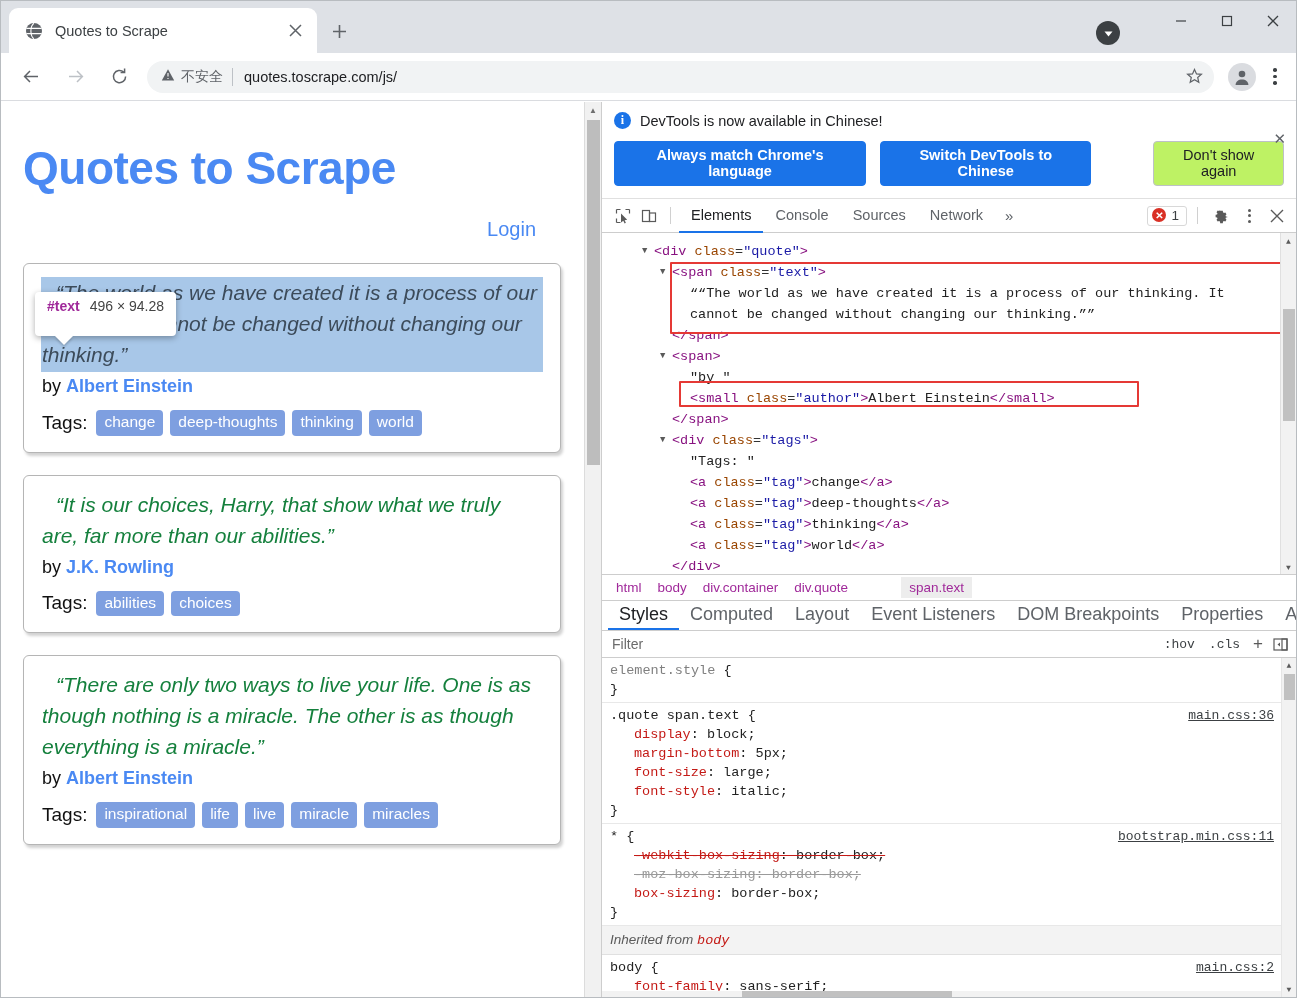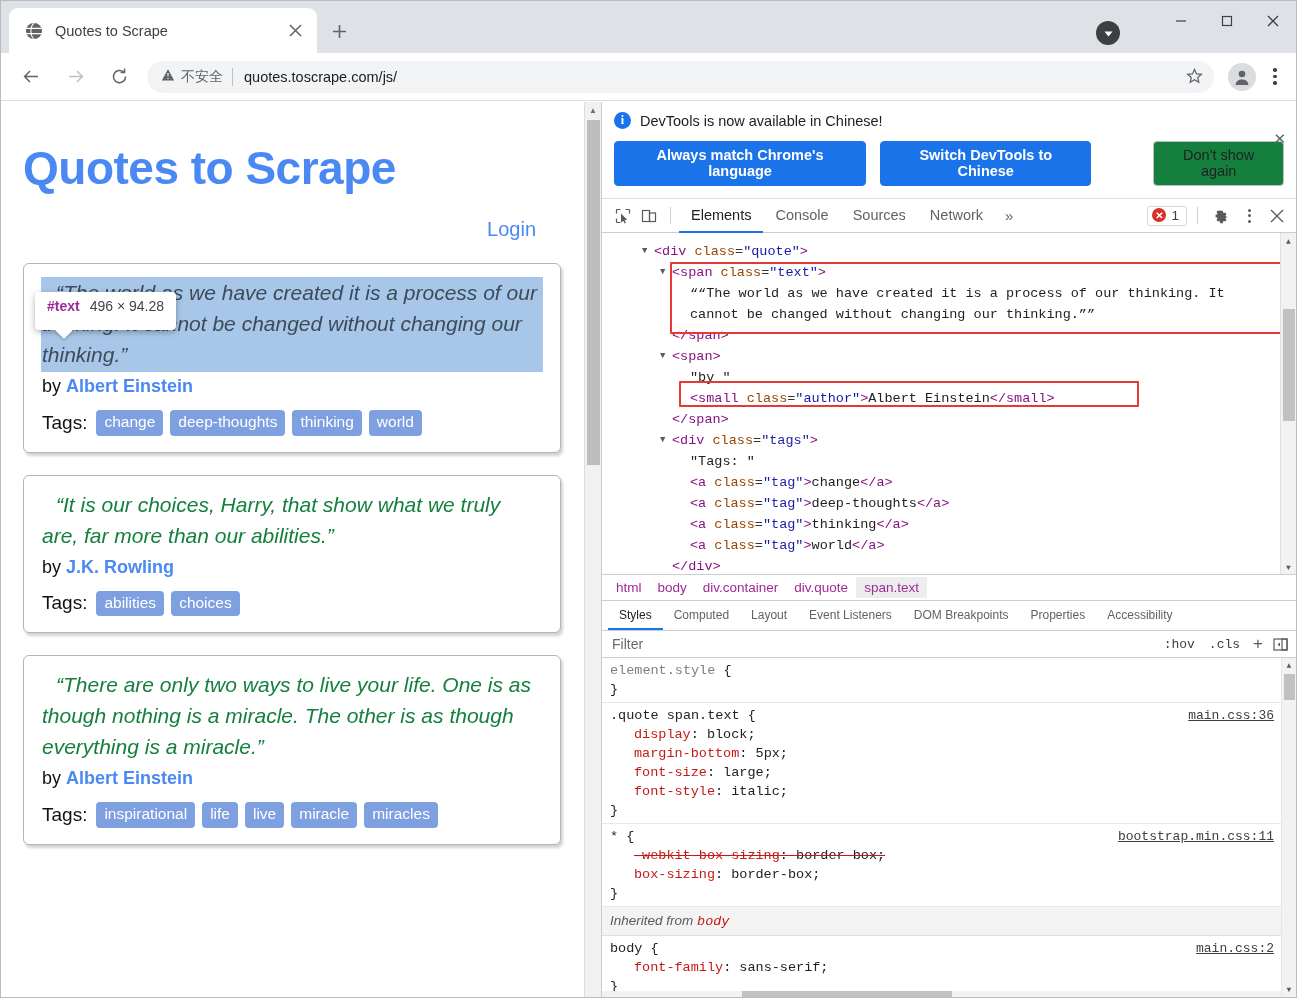--- a/index.html
+++ b/index.html
@@ -154,21 +154,21 @@
     border-radius: 4px; padding: 2px 8px 3px 8px;
     font-size: 15.5px; line-height: 1.35;
     text-decoration: none; white-space: nowrap;
   }
 
   
   .inspect-tip {
     position: absolute; left: 34px; top: 190px;
     background: #fff; border-radius: 4px;
     box-shadow: 0 2px 6px rgba(0,0,0,0.32);
-    padding: 6px 12px 16px 12px;
+    padding: 6px 12px 22px 12px;
     font-size: 14px; color: #222;
     display: flex; align-items: baseline; gap: 10px;
     z-index: 40;
   }
   .inspect-tip .tag-nm { color: #a0299a; font-weight: bold; font-family: "Liberation Sans", sans-serif; }
   .inspect-tip .dims { color: #444; }
   .inspect-tip:after {
     content: ""; position: absolute; left: 20px; bottom: -9px;
     border-left: 9px solid transparent; border-right: 9px solid transparent;
     border-top: 9px solid #fff;
@@ -217,21 +217,21 @@
   .dt-notice-text { font-size: 14.5px; color: #202124; }
   .dt-notice-btns { display: flex; gap: 14px; margin-top: 12px; }
   .btn-blue {
     background: #1a73e8; color: #fff;
     border: 1px solid #1a73e8; border-radius: 4px;
     font-size: 14.5px; font-weight: bold;
     padding: 5px 10px 6px 10px; cursor: pointer;
     font-family: "Liberation Sans", sans-serif;
   }
   .btn-plain {
-    background: #15803d; color: #202124;
+    background: #bef264; color: #202124;
     border: 1px solid #bdc1c6; border-radius: 4px;
     font-size: 14.5px; padding: 5px 10px 6px 10px; cursor: pointer;
     font-family: "Liberation Sans", sans-serif;
     margin-left: 48px;
   }
   .notice-close {
     position: absolute; right: 10px; top: 28px;
     font-size: 15px; color: #5f6368; cursor: pointer;
   }
 
@@ -314,31 +314,31 @@
   .breadcrumb {
     height: 26px; display: flex; align-items: center;
     background: #fff; border-bottom: 1px solid #cdcdcd;
     font-family: "Liberation Sans", sans-serif;
     padding-left: 6px;
   }
   .crumb {
     font-size: 13.5px; color: #a0299a;
     padding: 3px 8px; cursor: pointer;
   }
-  .crumb.sel { background: #ededed; color: #a0299a; }
+  .crumb.sel { background: #ededed; color: #a0299a; margin-left: 45px; }
 
   
   .side-tabs {
     height: 30px; display: flex; align-items: stretch;
     border-bottom: 1px solid #cdcdcd; background: #fff;
     padding-left: 6px;
   }
   .side-tab {
     padding: 0 11px; display: flex; align-items: center;
-    font-size: 12px; color: #5f6368; cursor: pointer;
+    font-size: 18px; color: #5f6368; cursor: pointer;
     border-bottom: 2px solid transparent; white-space: nowrap;
   }
   .side-tab.active { color: #202124; border-bottom: 2px solid #1a73e8; }
 
   
   .filter-row {
     height: 27px; display: flex; align-items: center;
     border-bottom: 1px solid #cdcdcd; background: #fff;
     padding-left: 8px;
   }
@@ -683,20 +683,21 @@
               <span class="prop"><span>display</span><span class="v">: block;</span></span>
               <span class="prop"><span>margin-bottom</span><span class="v">: 5px;</span></span>
               <span class="prop"><span>font-size</span><span class="v">: large;</span></span>
               <span class="prop"><span>font-style</span><span class="v">: italic;</span></span>
               <div class="brace">}</div>
             </div>
             <div class="rule">
               <span class="src">bootstrap.min.css:11</span>
               <div><span class="sel-dark">* </span><span class="brace"> {</span></div>
               <span class="prop strike"><span>-webkit-box-sizing</span><span class="v">: border-box;</span></span>
+              <span class="prop strike dim"><span>-moz-box-sizing</span><span class="v">: border-box;</span></span>
               <span class="prop"><span>box-sizing</span><span class="v">: border-box;</span></span>
               <div class="brace">}</div>
             </div>
           </div>
         <div class="inherit-hdr">
           <span>Inherited from</span>
           <b>body</b>
         </div>
         <div id="inherited-rule">
             <div class="rule">

